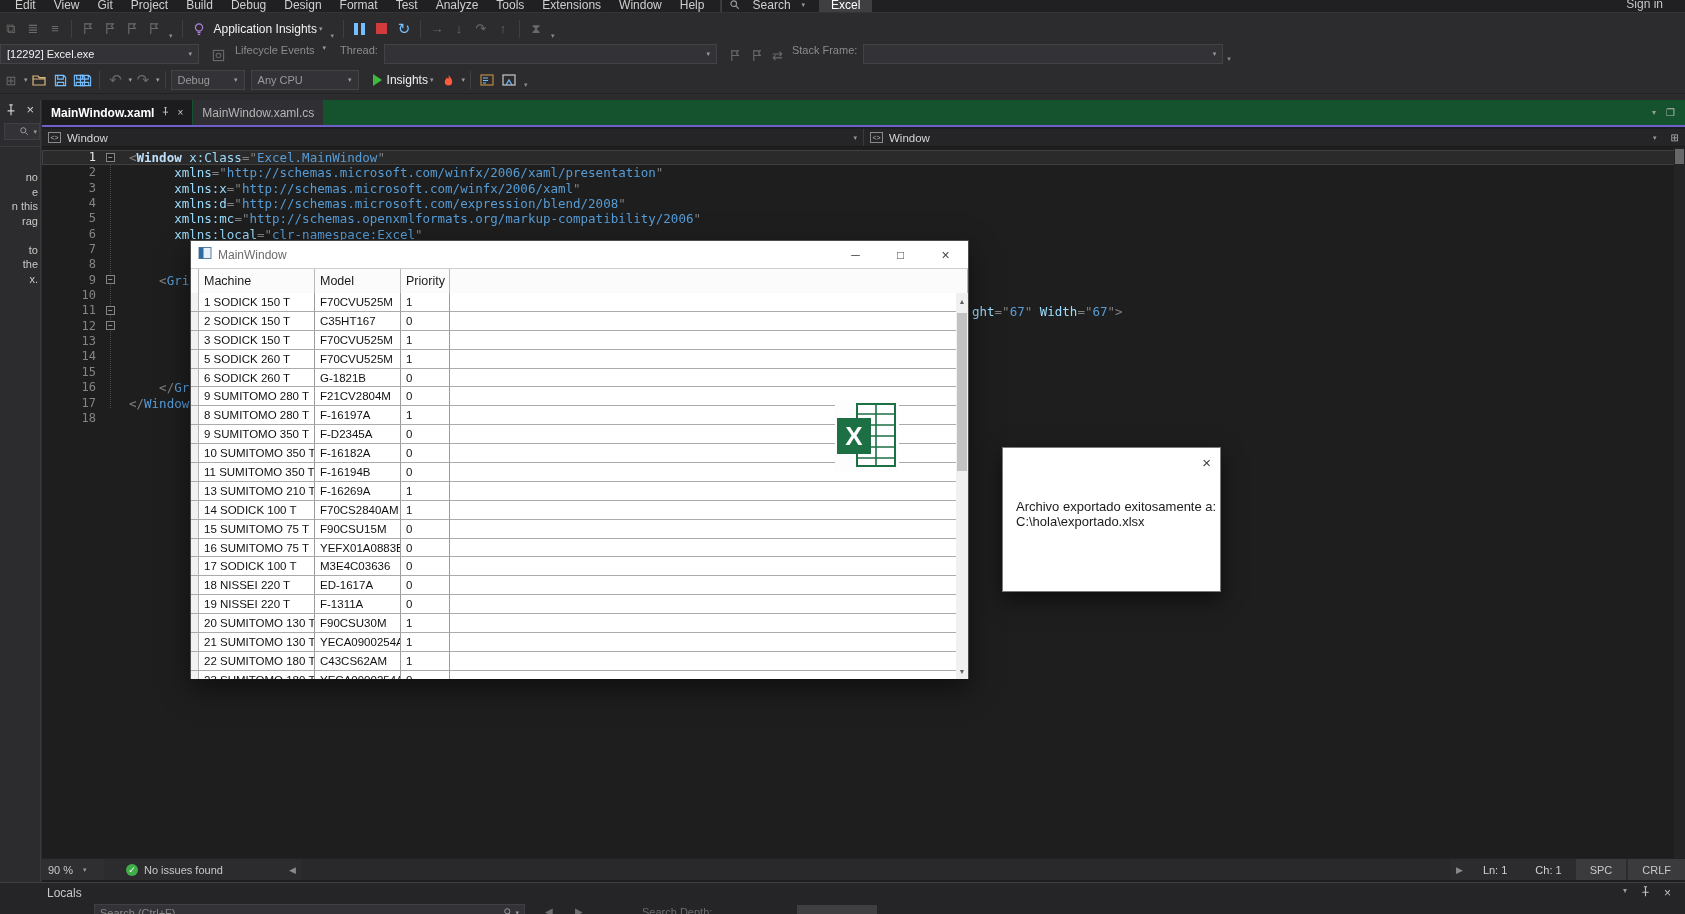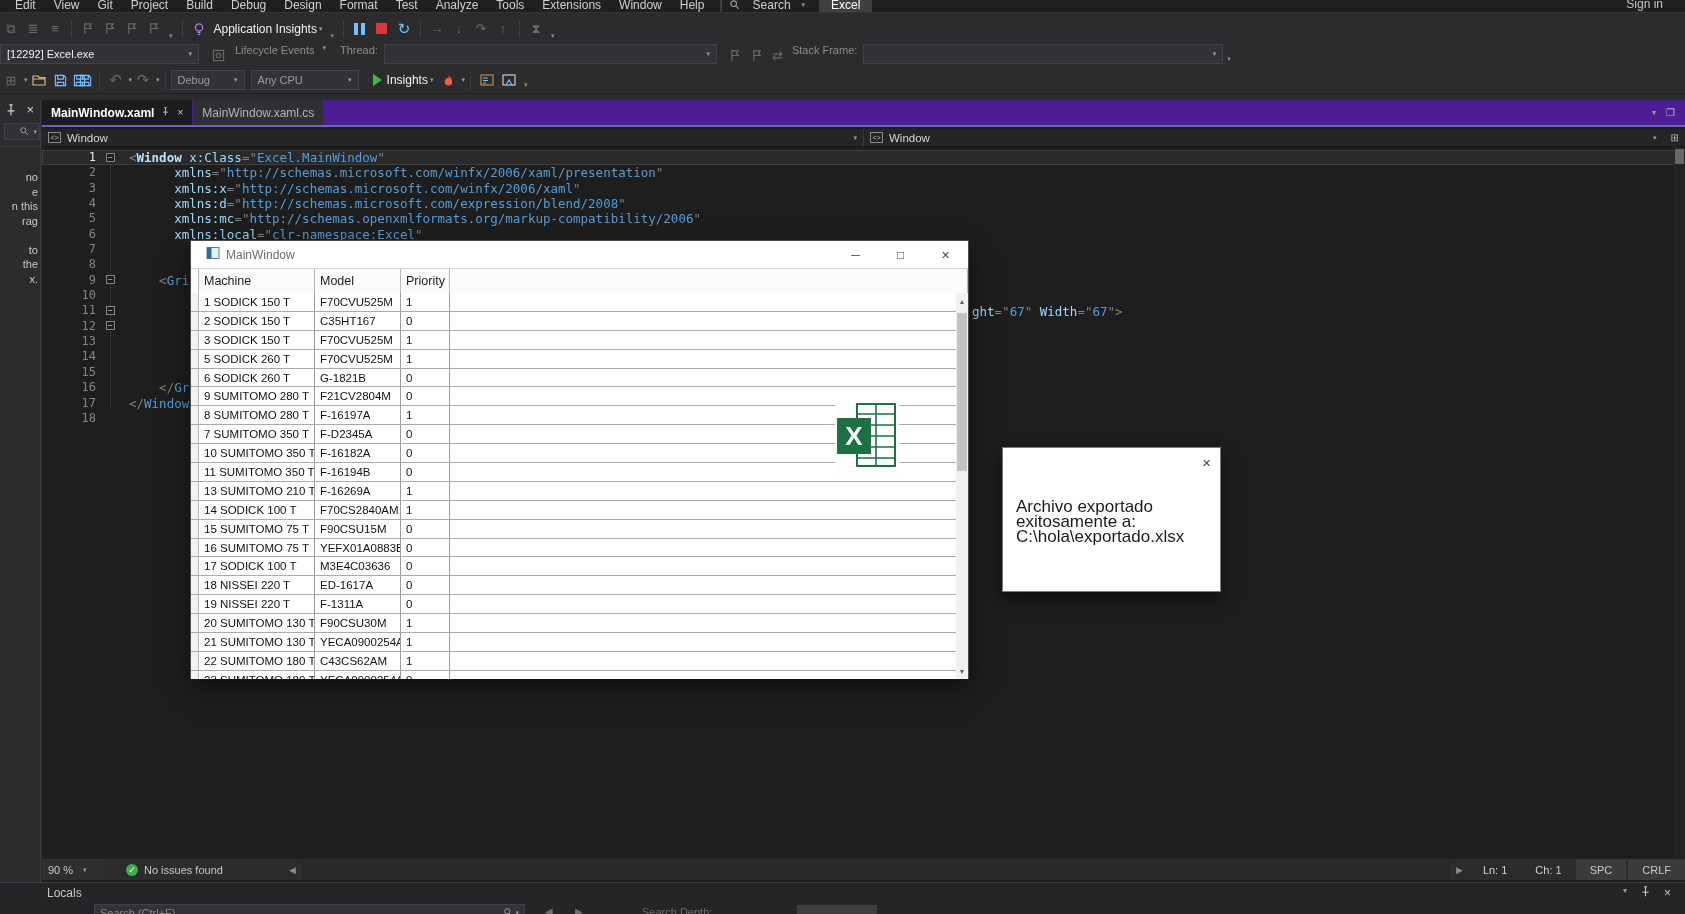--- a/index.html
+++ b/index.html
@@ -37,21 +37,21 @@
 
   
   .leftstrip{position:absolute;left:0;top:100px;width:41px;height:782px;background:#2c2c2e;border-right:1px solid #3b3b3e}
   .ls-icons{display:flex;justify-content:flex-end;gap:9px;padding:4px 6px 0 0;color:#cfcfcf}
   .ls-search{margin:4px 0 0 4px;height:17px;background:#333337;border:1px solid #3f3f46;display:flex;align-items:center;justify-content:flex-end;padding-right:2px;gap:2px}
   .ls-div{height:1px;background:#3b3b3e;margin-top:6px}
   .frag{position:absolute;left:0;width:38px;text-align:right;font-size:11px;color:#c8c8c8;line-height:14.5px}
 
   
   .chrome{position:absolute;left:42px;top:100px;width:1643px;height:782px;background:#1e1e1e}
-  .tabstrip{position:absolute;left:0;top:0;width:100%;height:27px;background:#4c1d95;border-bottom:2px solid #6e5fc9;display:flex;align-items:stretch}
+  .tabstrip{position:absolute;left:0;top:0;width:100%;height:27px;background:#14532d;border-bottom:2px solid #6e5fc9;display:flex;align-items:stretch}
   .tab{display:flex;align-items:center;padding:0 9px;font-size:12px;gap:7px}
   .tab.active{background:#1c1c1e;color:#fff}
   .tab.inactive{background:#303034;color:#b5b5b5;margin-left:1px}
   .tab .tico{font-size:10px;color:#c9c9c9}
   .tabstrip-right{margin-left:auto;display:flex;align-items:center;gap:10px;padding-right:10px;color:#b5b5b5}
   .navbar{position:absolute;left:0;top:29px;width:100%;height:18px;background:#252528;display:flex;border-bottom:1px solid #1a1a1a}
   .navhalf{flex:1;display:flex;align-items:center;gap:6px;padding:0 6px;color:#d6d6d6;font-size:11.5px;border-right:1px solid #3a3a3e}
   .navico{width:13px;height:11px;border:1px solid #8a8a8a;color:#bdbdbd;font-size:7px;display:flex;align-items:center;justify-content:center}
   .navhalf .chev{margin-left:auto}
 
@@ -83,21 +83,21 @@
   .locals-hdr{display:flex;align-items:center;height:20px;padding-left:47px;color:#c8c8c8}
   .locals-icons{margin-left:auto;display:flex;gap:13px;padding-right:14px;color:#c0c0c0}
   .locals-srch{position:absolute;left:94px;top:21px;width:431px;height:18px;background:#333337;border:1px solid #3f3f46;display:flex;align-items:center;padding:0 5px;color:#8a8a8a;font-size:11px}
   .locals-srch .mg{margin-left:auto}
   .lnav{position:absolute;top:23px;color:#6d6d6d;font-size:10px}
   .ldepth{position:absolute;left:642px;top:23px;color:#6d6d6d;font-size:11px}
   .lbox{position:absolute;left:797px;top:22px;width:80px;height:16px;background:#3f3f41}
 
   
   .appwin{position:absolute;left:190px;top:240px;width:779px;height:439px;background:#fff;border:1px solid #4c4c4c;box-shadow:0 10px 26px rgba(0,0,0,.5);z-index:5}
-  .awtitle{position:absolute;left:0;top:0;width:100%;height:27px;background:#fff;display:flex;align-items:center;padding-left:15px}
+  .awtitle{position:absolute;left:0;top:0;width:100%;height:27px;background:#fff;display:flex;align-items:center;padding-left:7px}
   .awtitle .t{color:#6b6b6b;font-size:12px;margin-left:6px}
   .awbtns{margin-left:auto;display:flex;height:100%}
   .awbtn{width:45px;display:flex;align-items:center;justify-content:center;color:#474747;font-size:12px}
   .gridhdr{position:absolute;left:0;top:27px;width:100%;height:25px;display:grid;grid-template-columns:8px 116px 86px 49px 1fr;background:#fbfbfb;border-top:1px solid #cfcfcf}
   .gridhdr .hc{border-right:1px solid #b9b9b9;border-bottom:1px solid #9e9e9e;padding-left:5px;line-height:24px;color:#1a1a1a;font-size:12.5px;background:#fbfbfb}
   .gridhdr .hc.first{padding:0}
   .gridrows{position:absolute;left:0;top:52px;width:100%;height:386px;overflow:hidden;background:#fff}
   .grow{display:grid;grid-template-columns:8px 116px 86px 49px 1fr;height:18.9px}
   .gcell{border-right:1px solid #9c9c9c;border-bottom:1px solid #ababab;font-size:11.5px;color:#111;padding-left:5px;line-height:18px;white-space:nowrap;overflow:hidden}
   .gcell.rh{background:#f2f2f2;padding:0;border-right:1px solid #b5b5b5}
@@ -105,21 +105,21 @@
   .gsb{position:absolute;right:0;top:52px;width:12px;height:386px;background:#f0f0f0;z-index:2}
   .gsb .arr{position:absolute;left:0;width:12px;height:16px;color:#5f5f5f;font-size:7px;display:flex;align-items:center;justify-content:center}
   .gsb .thumb{position:absolute;left:1px;top:20px;width:10px;height:158px;background:#c2c2c2}
 
   
   .xlicon{position:absolute;left:835px;top:401px;width:64px;height:72px;z-index:6;background:#fdfdfd}
 
   
   .msgbox{position:absolute;left:1002px;top:447px;width:219px;height:145px;background:#fff;border:1px solid #7a7a7a;box-shadow:0 8px 20px rgba(0,0,0,.55);z-index:7}
   .mb-close{position:absolute;right:9px;top:7px;color:#414141;font-size:15px;line-height:15px}
-  .mb-body{position:absolute;left:13px;top:51px;font-size:17px;color:#1b1b1b;line-height:15px}
+  .mb-body{position:absolute;left:13px;top:51px;font-size:13px;color:#1b1b1b;line-height:15px}
   .mb-footer{position:absolute;left:0;bottom:0;width:100%;height:41px;background:#f0f0f0;border-top:1px solid #e2e2e2}
   .mb-ok{position:absolute;right:13px;top:9px;width:74px;height:23px;background:#e5e5e5;border:1px solid #3e3e3e;box-shadow:inset 0 0 0 1px #fff;font-size:11px;color:#1a1a1a;display:flex;align-items:center;justify-content:center}
 </style>
 </head>
 <body>
 
 <svg width="0" height="0" style="position:absolute">
   <defs>
     <symbol id="sym-flag" viewBox="0 0 14 14">
         <path d="M3 1v12 M3 2h7l-2 2.5 2 2.5H3" fill="none" stroke="currentColor" stroke-width="1.2"></path>
@@ -537,21 +537,21 @@
         </div>
         <div class="grow">
           <span class="gcell rh"></span>
           <span class="gcell">8 SUMITOMO 280 T</span>
           <span class="gcell">F-16197A</span>
           <span class="gcell">1</span>
           <span class="gcell fill"></span>
         </div>
         <div class="grow">
           <span class="gcell rh"></span>
-          <span class="gcell">7 SUMITOMO 350 T</span>
+          <span class="gcell">9 SUMITOMO 350 T</span>
           <span class="gcell">F-D2345A</span>
           <span class="gcell">0</span>
           <span class="gcell fill"></span>
         </div>
         <div class="grow">
           <span class="gcell rh"></span>
           <span class="gcell">10 SUMITOMO 350 T</span>
           <span class="gcell">F-16182A</span>
           <span class="gcell">0</span>
           <span class="gcell fill"></span>

